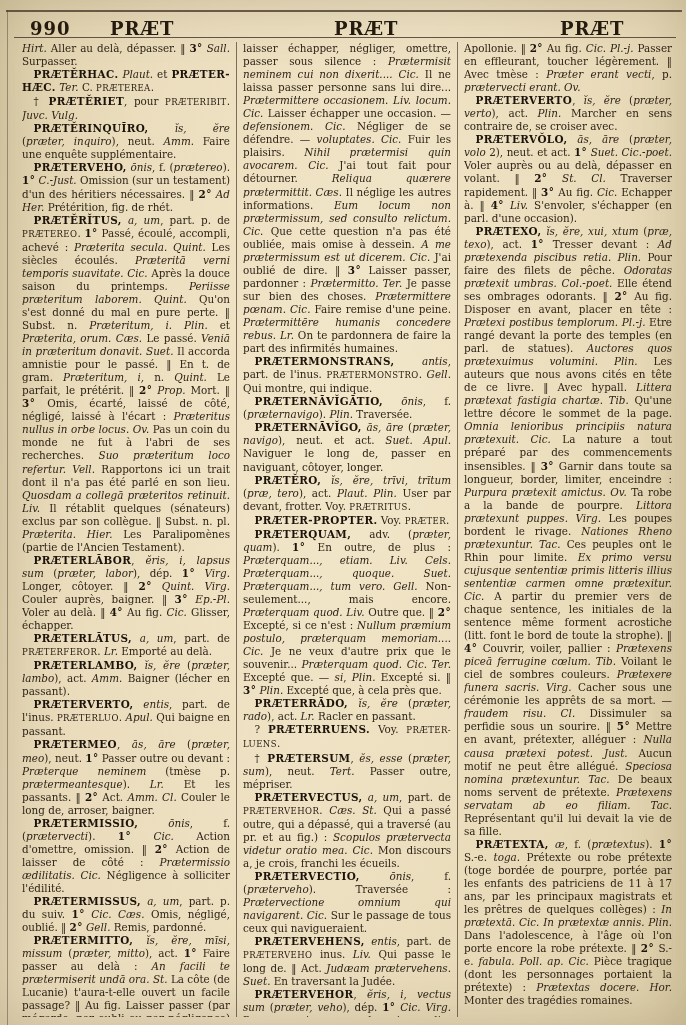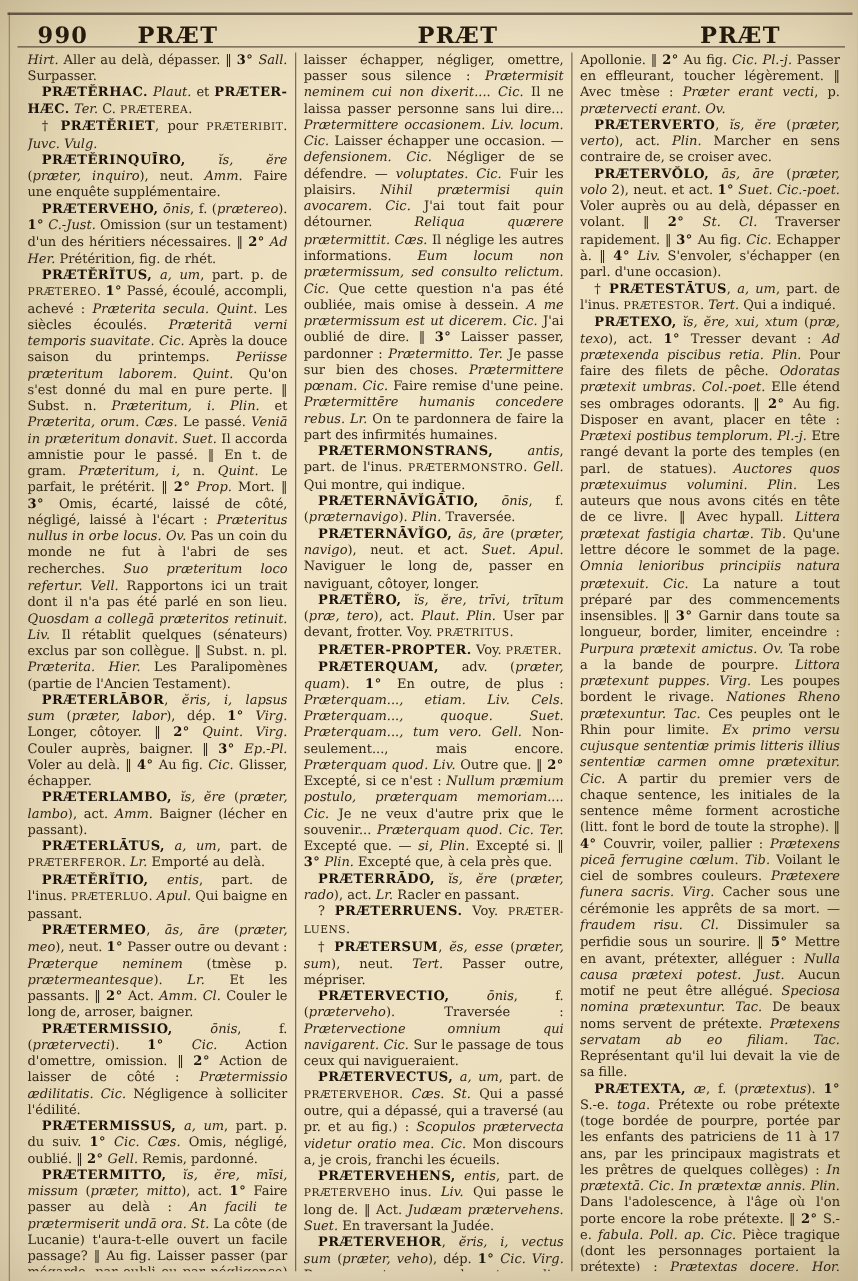--- a/index.html
+++ b/index.html
@@ -59,48 +59,47 @@
 
   <div class="cols">
     <div class="col">
         <p class="noindent"><i>Hirt.</i> Aller au delà, dépasser. ‖ <b>3°</b> <i>Sall.</i> Surpasser.</p>
         <p><b>PRÆTĔRHAC.</b> <i>Plaut.</i> et <b>PRÆTER-HÆC.</b> <i>Ter.</i> C. <span class="sc">PRÆTEREA</span>.</p>
         <p>† <b>PRÆTĔRIET</b>, pour <span class="sc">PRÆTERIBIT</span>. <i>Juvc. Vulg.</i></p>
         <p><b>PRÆTĔRINQUĪRO,</b> <i>ĭs, ĕre</i> (<i>præter, inquiro</i>), neut. <i>Amm.</i> Faire une enquête supplémentaire.</p>
         <p><b>PRÆTERVEHO,</b> <i>ōnis</i>, f. (<i>prætereo</i>). <b>1°</b> <i>C.-Just.</i> Omission (sur un testament) d'un des héritiers nécessaires. ‖ <b>2°</b> <i>Ad Her.</i> Prétérition, fig. de rhét.</p>
         <p><b>PRÆTĔRĬTUS,</b> <i>a, um</i>, part. p. de <span class="sc">PRÆTEREO</span>. <b>1°</b> Passé, écoulé, accompli, achevé : <i>Præterita secula. Quint.</i> Les siècles écoulés. <i>Præteritā verni temporis suavitate. Cic.</i> Après la douce saison du printemps. <i>Periisse præteritum laborem. Quint.</i> Qu'on s'est donné du mal en pure perte. ‖ Subst. n. <i>Præteritum, i. Plin.</i> et <i>Præterita, orum.</i> <i>Cæs.</i> Le passé. <i>Veniā in præteritum donavit. Suet.</i> Il accorda amnistie pour le passé. ‖ En t. de gram. <i>Præteritum, i,</i> n. <i>Quint.</i> Le parfait, le prétérit. ‖ <b>2°</b> <i>Prop.</i> Mort. ‖ <b>3°</b> Omis, écarté, laissé de côté, négligé, laissé à l'écart : <i>Præteritus nullus in orbe locus. Ov.</i> Pas un coin du monde ne fut à l'abri de ses recherches. <i>Suo præteritum loco refertur. Vell.</i> Rapportons ici un trait dont il n'a pas été parlé en son lieu. <i>Quosdam a collegā præteritos retinuit. Liv.</i> Il rétablit quelques (sénateurs) exclus par son collègue. ‖ Subst. n. pl. <i>Præterita. Hier.</i> Les Paralipomènes (partie de l'Ancien Testament).</p>
         <p><b>PRÆTERLĀBOR</b>, <i>ĕris, i, lapsus sum</i> (<i>præter, labor</i>), dép. <b>1°</b> <i>Virg.</i> Longer, côtoyer. ‖ <b>2°</b> <i>Quint.</i> <i>Virg.</i> Couler auprès, baigner. ‖ <b>3°</b> <i>Ep.-Pl.</i> Voler au delà. ‖ <b>4°</b> Au fig. <i>Cic.</i> Glisser, échapper.</p>
+        <p><b>PRÆTERLĀTUS,</b> <i>a, um</i>, part. de <span class="sc">PRÆTERFEROR</span>. <i>Lr.</i> Emporté au delà.</p>
         <p><b>PRÆTERLAMBO,</b> <i>ĭs, ĕre</i> (<i>præter, lambo</i>), act. <i>Amm.</i> Baigner (lécher en passant).</p>
-        <p><b>PRÆTERLĀTUS,</b> <i>a, um</i>, part. de <span class="sc">PRÆTERFEROR</span>. <i>Lr.</i> Emporté au delà.</p>
-        <p><b>PRÆTĔRĬTIO,</b> <i>entis</i>, part. de l'inus. <span class="sc">PRÆTERLUO</span>. <i>Apul.</i> Qui baigne en passant.</p>
+        <p><b>PRÆTERVERTO,</b> <i>entis</i>, part. de l'inus. <span class="sc">PRÆTERLUO</span>. <i>Apul.</i> Qui baigne en passant.</p>
         <p><b>PRÆTERMEO</b>, <i>ās, āre</i> (<i>præter, meo</i>), neut. <b>1°</b> Passer outre ou devant : <i>Præterque neminem</i> (tmèse p. <i>prætermeantesque</i>). <i>Lr.</i> Et les passants. ‖ <b>2°</b> Act. <i>Amm. Cl.</i> Couler le long de, arroser, baigner.</p>
         <p><b>PRÆTERMISSIO,</b> <i>ōnis</i>, f. (<i>prætervecti</i>). <b>1°</b> <i>Cic.</i> Action d'omettre, omission. ‖ <b>2°</b> Action de laisser de côté : <i>Prætermissio ædilitatis. Cic.</i> Négligence à solliciter l'édilité.</p>
         <p><b>PRÆTERMISSUS,</b> <i>a, um</i>, part. p. du suiv. <b>1°</b> <i>Cic. Cæs.</i> Omis, négligé, oublié. ‖ <b>2°</b> <i>Gell.</i> Remis, pardonné.</p>
         <p><b>PRÆTERMITTO,</b> <i>ĭs, ĕre, mīsi, missum</i> (<i>præter, mitto</i>), act. <b>1°</b> Faire passer au delà : <i>An facili te prætermiserit undā ora. St.</i> La côte (de Lucanie) t'aura-t-elle ouvert un facile passage? ‖  Au fig. Laisser passer (par mégarde, par oubli ou par négligence) :</p>
       </div>
     <div class="vrule"></div>
     <div class="col">
         <p class="noindent">laisser échapper, négliger, omettre, passer sous silence : <i>Prætermisit neminem cui non dixerit.... Cic.</i> Il ne laissa passer personne sans lui dire... <i>Prætermittere occasionem. Liv. locum.</i> <i>Cic.</i> Laisser échapper une occasion. — <i>defensionem. Cic.</i> Négliger de se défendre. — <i>voluptates. Cic.</i> Fuir les plaisirs. <i>Nihil prætermisi quin avocarem. Cic.</i> J'ai tout fait pour détourner. <i>Reliqua quærere prætermittit. Cæs.</i> Il néglige les autres informations. <i>Eum locum non prætermissum, sed consulto relictum. Cic.</i> Que cette question n'a pas été oubliée, mais omise à dessein. <i>A me prætermissum est ut dicerem. Cic.</i> J'ai oublié de dire. ‖ <b>3°</b> Laisser passer, pardonner : <i>Prætermitto. Ter.</i> Je passe sur bien des choses. <i>Prætermittere pœnam. Cic.</i> Faire remise d'une peine. <i>Prætermittēre humanis concedere rebus. Lr.</i> On te pardonnera de faire la part des infirmités humaines.</p>
         <p><b>PRÆTERMONSTRANS,</b> <i>antis</i>, part. de l'inus. <span class="sc">PRÆTERMONSTRO</span>. <i>Gell.</i> Qui montre, qui indique.</p>
         <p><b>PRÆTERNĀVĬGĀTIO,</b> <i>ōnis</i>, f. (<i>præternavigo</i>). <i>Plin.</i> Traversée.</p>
         <p><b>PRÆTERNĀVĬGO,</b> <i>ās, āre</i> (<i>præter, navigo</i>), neut. et act. <i>Suet. Apul.</i> Naviguer le long de, passer en naviguant, côtoyer, longer.</p>
         <p><b>PRÆTĔRO,</b> <i>ĭs, ĕre, trīvi, trītum</i> (<i>præ, tero</i>), act. <i>Plaut. Plin.</i> User par devant, frotter. Voy. <span class="sc">PRÆTRITUS</span>.</p>
         <p><b>PRÆTER-PROPTER.</b> Voy. <span class="sc">PRÆTER</span>.</p>
         <p><b>PRÆTERQUAM,</b> adv. (<i>præter, quam</i>). <b>1°</b> En outre, de plus : <i>Præterquam..., etiam. Liv. Cels. Præterquam..., quoque. Suet. Præterquam..., tum vero. Gell.</i> Non-seulement..., mais encore. <i>Præterquam quod. Liv.</i> Outre que. ‖ <b>2°</b> Excepté, si ce n'est : <i>Nullum præmium postulo, præterquam memoriam.... Cic.</i> Je ne veux d'autre prix que le souvenir... <i>Præterquam quod. Cic. Ter.</i> Excepté que. — <i>si</i>, <i>Plin.</i> Excepté si. ‖ <b>3°</b> <i>Plin.</i> Excepté que, à cela près que.</p>
         <p><b>PRÆTERRĀDO,</b> <i>ĭs, ĕre</i> (<i>præter, rado</i>), act. <i>Lr.</i> Racler en passant.</p>
         <p>? <b>PRÆTERRUENS.</b> Voy. <span class="sc">PRÆTER-LUENS</span>.</p>
         <p>† <b>PRÆTERSUM</b>, <i>ĕs, esse</i> (<i>præter, sum</i>), neut. <i>Tert.</i> Passer outre, mépriser.</p>
+        <p><b>PRÆTERVECTUS,</b> <i>a, um</i>, part. de <span class="sc">PRÆTERVEHOR</span>. <i>Cæs. St.</i> Qui a passé outre, qui a dépassé, qui a traversé (au pr. et au fig.) : <i>Scopulos prætervecta videtur oratio mea. Cic.</i> Mon discours a, je crois, franchi les écueils.</p>
         <p><b>PRÆTERVECTIO,</b> <i>ōnis</i>, f. (<i>præterveho</i>). Traversée : <i>Prætervectione omnium qui navigarent. Cic.</i> Sur le passage de tous ceux qui navigueraient.</p>
-        <p><b>PRÆTERVECTUS,</b> <i>a, um</i>, part. de <span class="sc">PRÆTERVEHOR</span>. <i>Cæs. St.</i> Qui a passé outre, qui a dépassé, qui a traversé (au pr. et au fig.) : <i>Scopulos prætervecta videtur oratio mea. Cic.</i> Mon discours a, je crois, franchi les écueils.</p>
         <p><b>PRÆTERVEHENS,</b> <i>entis</i>, part. de <span class="sc">PRÆTERVEHO</span> inus. <i>Liv.</i> Qui passe le long de. ‖ Act. <i>Judæam prætervehens.</i> <i>Suet.</i> En traversant la Judée.</p>
         <p><b>PRÆTERVEHOR</b>, <i>ĕris, i, vectus sum</i> (<i>præter, veho</i>), dép. <b>1°</b> <i>Cic. Virg.</i> Passer outre ou devant; ordin. naviguer devant, côtoyer, traverser :  Passer devant</p>
       </div>
     <div class="vrule"></div>
     <div class="col">
         <p class="noindent">Apollonie. ‖ <b>2°</b> Au fig. <i>Cic. Pl.-j.</i> Passer en effleurant, toucher légèrement. ‖ Avec tmèse : <i>Præter erant vecti</i>, p. <i>prætervecti erant. Ov.</i></p>
         <p><b>PRÆTERVERTO</b>, <i>ĭs, ĕre</i> (<i>præter, verto</i>), act. <i>Plin.</i> Marcher en sens contraire de, se croiser avec.</p>
         <p><b>PRÆTERVŎLO,</b> <i>ās, āre</i> (<i>præter, volo</i> 2), neut. et act. <b>1°</b> <i>Suet. Cic.-poet.</i> Voler auprès ou au delà, dépasser en volant. ‖ <b>2°</b> <i>St. Cl.</i> Traverser rapidement. ‖ <b>3°</b> Au fig. <i>Cic.</i> Echapper à. ‖ <b>4°</b> <i>Liv.</i> S'envoler, s'échapper (en parl. d'une occasion).</p>
-        <p>† <b>PRÆTESTĀTUS</b>, <i>a, um</i>, part. de l'inus. <span class="sc">PRÆTESTOR</span>. <i>Tert.</i> Qui a indiqué.</p>
         <p><b>PRÆTEXO,</b> <i>ĭs, ĕre, xui, xtum</i> (<i>præ, texo</i>), act. <b>1°</b> Tresser devant : <i>Ad prætexenda piscibus retia. Plin.</i> Pour faire des filets de pêche. <i>Odoratas prætexit umbras. Col.-poet.</i> Elle étend ses ombrages odorants. ‖ <b>2°</b> Au fig. Disposer en avant, placer en tête : <i>Prætexi postibus templorum. Pl.-j.</i> Etre rangé devant la porte des temples (en parl. de statues). <i>Auctores quos prætexuimus volumini. Plin.</i> Les auteurs que nous avons cités en tête de ce livre. ‖ Avec hypall. <i>Littera prætexat fastigia chartæ. Tib.</i> Qu'une lettre décore le sommet de la page. <i>Omnia lenioribus principiis natura prætexuit. Cic.</i> La nature a tout préparé par des commencements insensibles. ‖ <b>3°</b> Garnir dans toute sa longueur, border, limiter, enceindre : <i>Purpura prætexit amictus. Ov.</i> Ta robe a la bande de pourpre. <i>Littora prætexunt puppes. Virg.</i> Les poupes bordent le rivage. <i>Nationes Rheno prætexuntur. Tac.</i> Ces peuples ont le Rhin pour limite. <i>Ex primo versu cujusque sententiæ primis litteris illius sententiæ carmen omne prætexitur. Cic.</i> A partir du premier vers de chaque sentence, les initiales de la sentence même forment acrostiche (litt. font le bord de toute la strophe). ‖ <b>4°</b> Couvrir, voiler, pallier : <i>Prætexens piceā ferrugine cœlum. Tib.</i> Voilant le ciel de sombres couleurs. <i>Prætexere funera sacris. Virg.</i> Cacher sous une cérémonie les apprêts de sa mort. — <i>fraudem risu. Cl.</i> Dissimuler sa perfidie sous un sourire. ‖ <b>5°</b> Mettre en avant, prétexter, alléguer : <i>Nulla causa prætexi potest. Just.</i> Aucun motif ne peut être allégué. <i>Speciosa nomina prætexuntur. Tac.</i> De beaux noms servent de prétexte. <i>Prætexens servatam ab eo filiam. Tac.</i> Représentant qu'il lui devait la vie de sa fille.</p>
         <p><b>PRÆTEXTA,</b> <i>æ</i>, f. (<i>prætextus</i>). <b>1°</b> S.-e. <i>toga</i>. Prétexte ou robe prétexte (toge bordée de pourpre, portée par les enfants des patriciens de 11 à 17 ans, par les principaux magistrats et les prêtres de quelques collèges) : <i>In prætextā. Cic. In prætextæ annis. Plin.</i> Dans l'adolescence, à l'âge où l'on porte encore la robe prétexte. ‖ <b>2°</b> S.-e. <i>fabula. Poll. ap. Cic.</i> Pièce tragique (dont les personnages portaient la prétexte) : <i>Prætextas docere. Hor.</i> Monter des tragédies romaines.</p>
       </div>
   </div>
 </div>
 
 </body></html>

